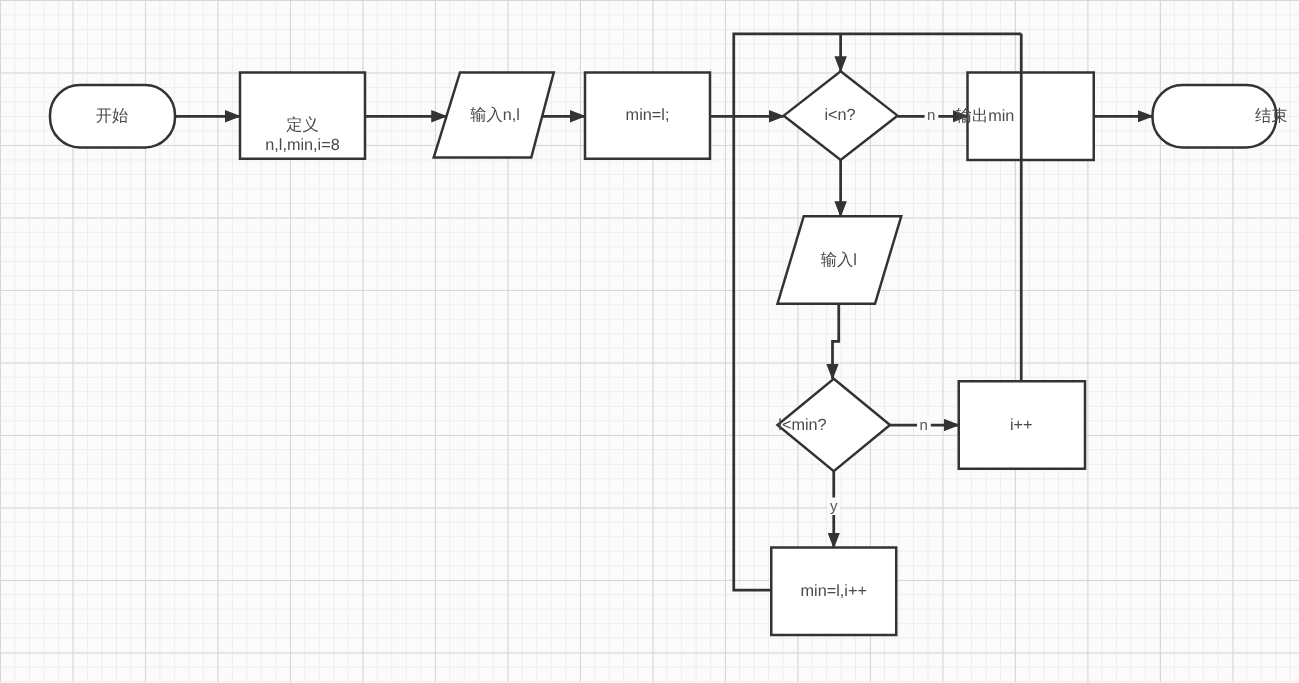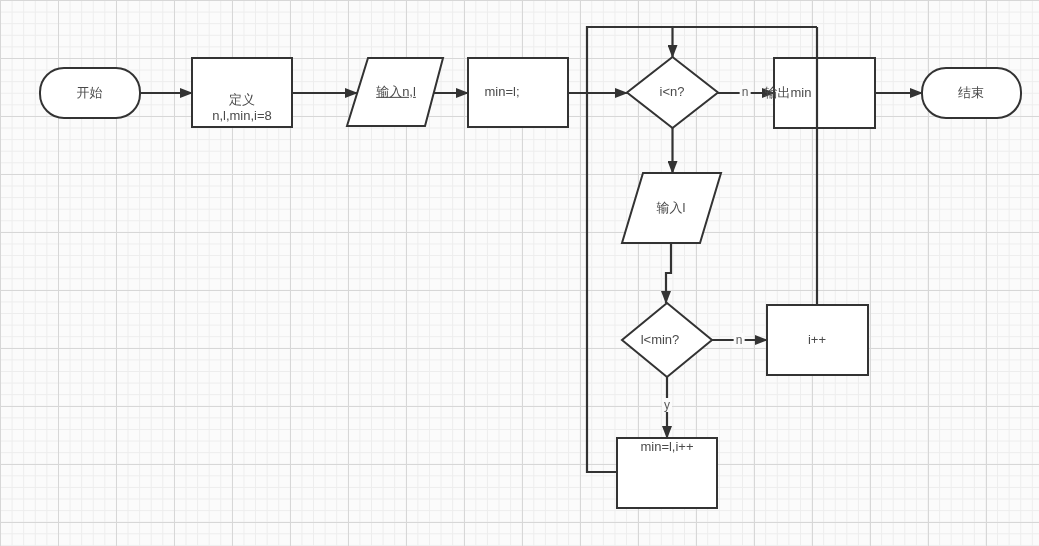--- a/index.html
+++ b/index.html
@@ -97,37 +97,37 @@
     <path class="connector" d="M672.5,27 L672.5,57" marker-end="url(#arrow)"></path>
   </svg>
 
   <div class="lbl" style="left:89.5px; top:93px;">开始</div>
 
   <div class="lbl" style="left:242px; top:108px;">
     <div>定义</div>
     <div>n,l,min,i=8</div>
   </div>
 
-  <div class="lbl" style="left:396px; top:92px;text-decoration:underline;">输入n,l</div>
+  <div class="lbl" style="left:396px; top:92px;">输入n,l</div>
 
-  <div class="lbl" style="left:502px; top:92px;text-align:center;">min=l;</div>
+  <div class="lbl" style="left:518px; top:92px;text-align:center;">min=l;</div>
 
   <div class="lbl" style="left:672px; top:92px;text-align:center;">i&lt;n?</div>
 
   <div class="lbl" style="left:788px; top:93px;">输出min</div>
 
-  <div class="lbl" style="left:971px; top:93px;">结束</div>
+  <div class="lbl" style="left:1017px; top:93px;">结束</div>
 
   <div class="lbl" style="left:671px; top:208px;text-align:center;">输入l</div>
 
-  <div class="lbl" style="left:660px; top:340px;">l&lt;min?</div>
+  <div class="lbl" style="left:642px; top:340px;">l&lt;min?</div>
 
   <div class="lbl" style="left:817px; top:340px;">i++</div>
 
-  <div class="lbl" style="left:667px; top:447px;">min=l,i++</div>
+  <div class="lbl" style="left:667px; top:473px;">min=l,i++</div>
 
   <div class="edge-lbl" style="left:745px; top:92px;">n</div>
 
   <div class="edge-lbl" style="left:739px; top:340px;">n</div>
 
   <div class="edge-lbl" style="left:667px; top:405px;">y</div>
 
 </div>
 
 </body></html>

